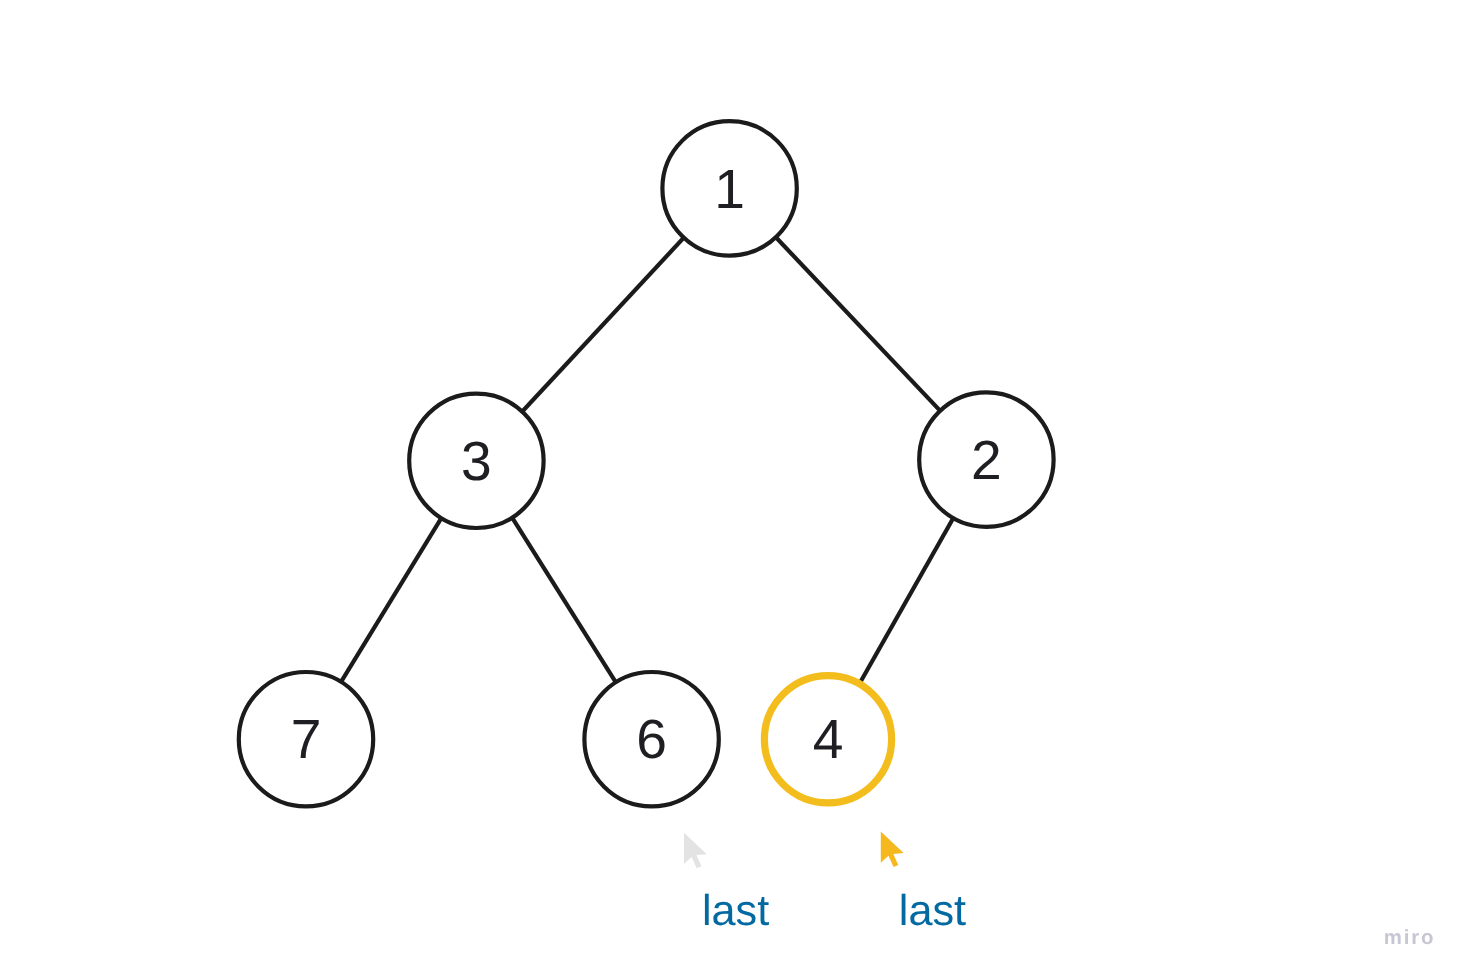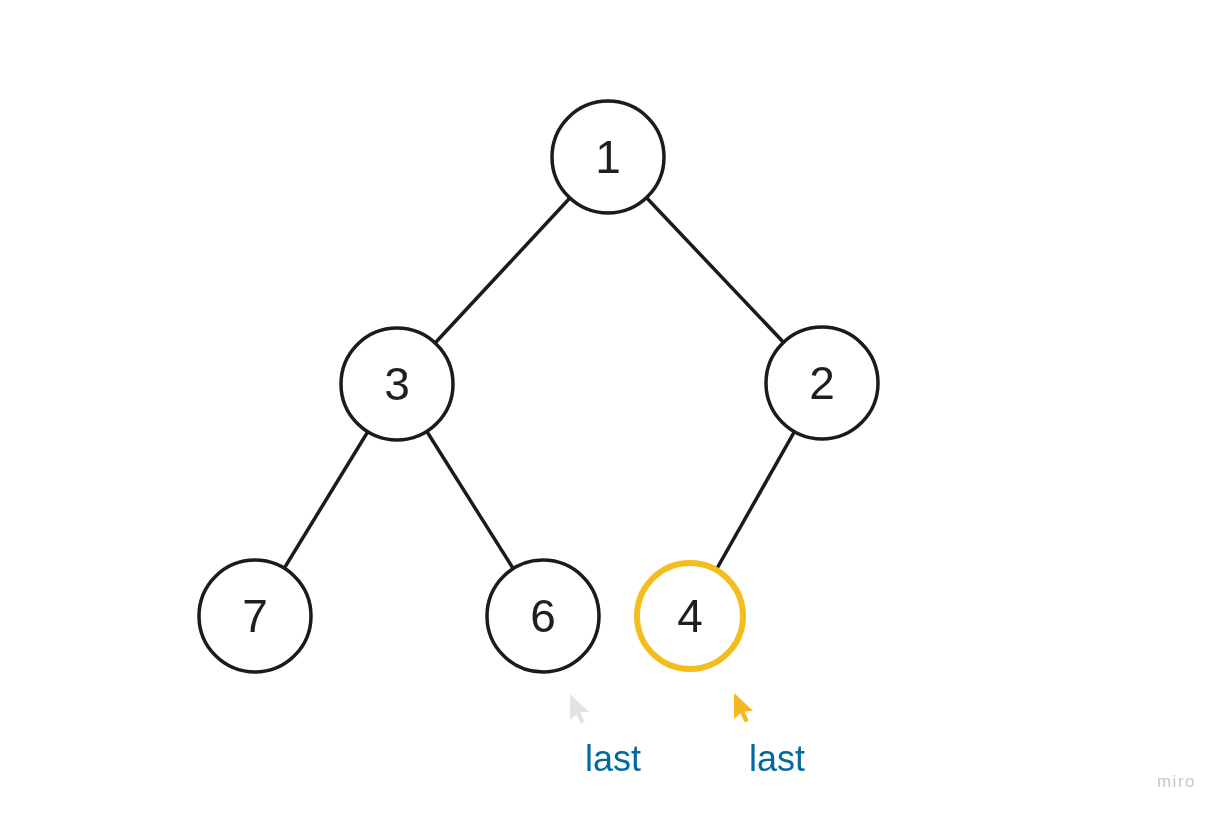--- a/index.html
+++ b/index.html
@@ -35,21 +35,21 @@
     transform: translateX(-50%);
     font-size: 36px;
     color: #0369a1;
     white-space: nowrap;
   }
   .watermark {
     position: absolute;
     right: 28px;
     bottom: 24px;
     font-size: 17px;
-    font-weight: 400;
+    font-weight: 700;
     letter-spacing: 1.5px;
     color: #c6c7d2;
     user-select: none;
   }
 </style>
 </head>
 <body>
 
 <div class="board">
 

